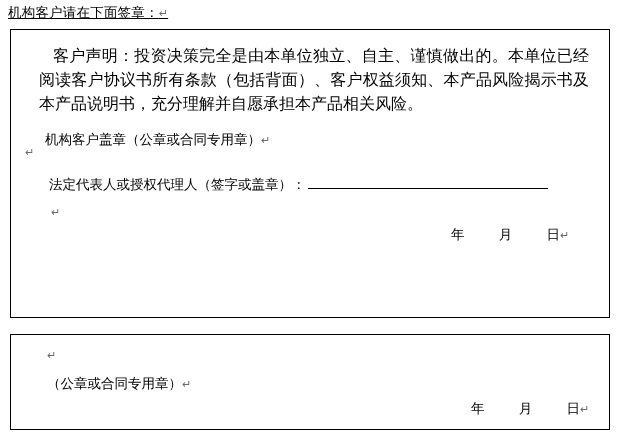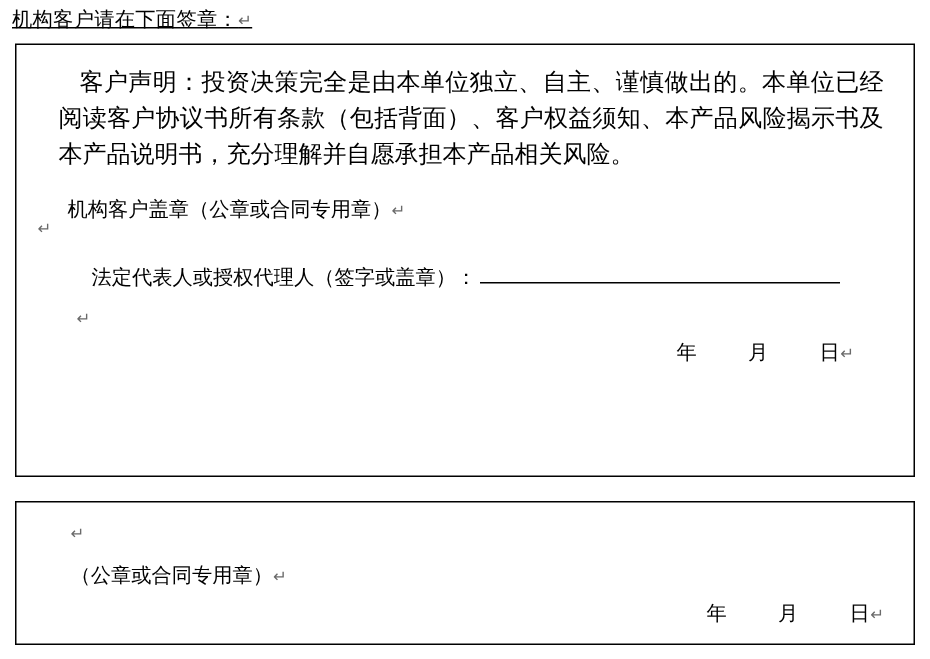--- a/index.html
+++ b/index.html
@@ -73,21 +73,21 @@
     white-space: nowrap;
     margin-top: 13px;
   }
   .mark-left-1 {
     position: absolute;
     left: 14px;
     top: 116px;
   }
   .line-rep {
     position: absolute;
-    left: 50px;
+    left: 38px;
     top: 144px;
     font-size: 13.5px;
     line-height: 22px;
     white-space: nowrap;
   }
   .sig-rule {
     display: inline-block;
     width: 240px;
     border-bottom: 1px solid #000000;
     height: 13px;

